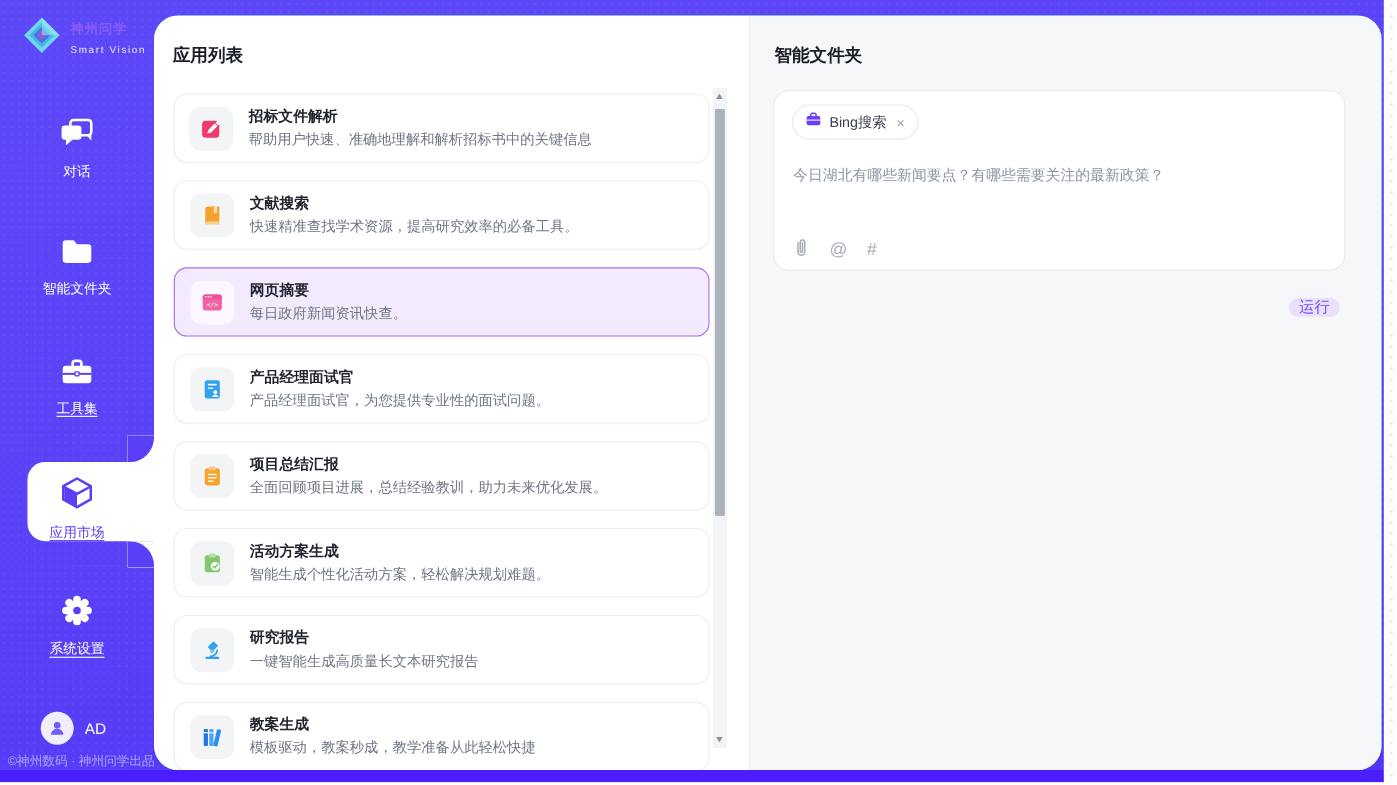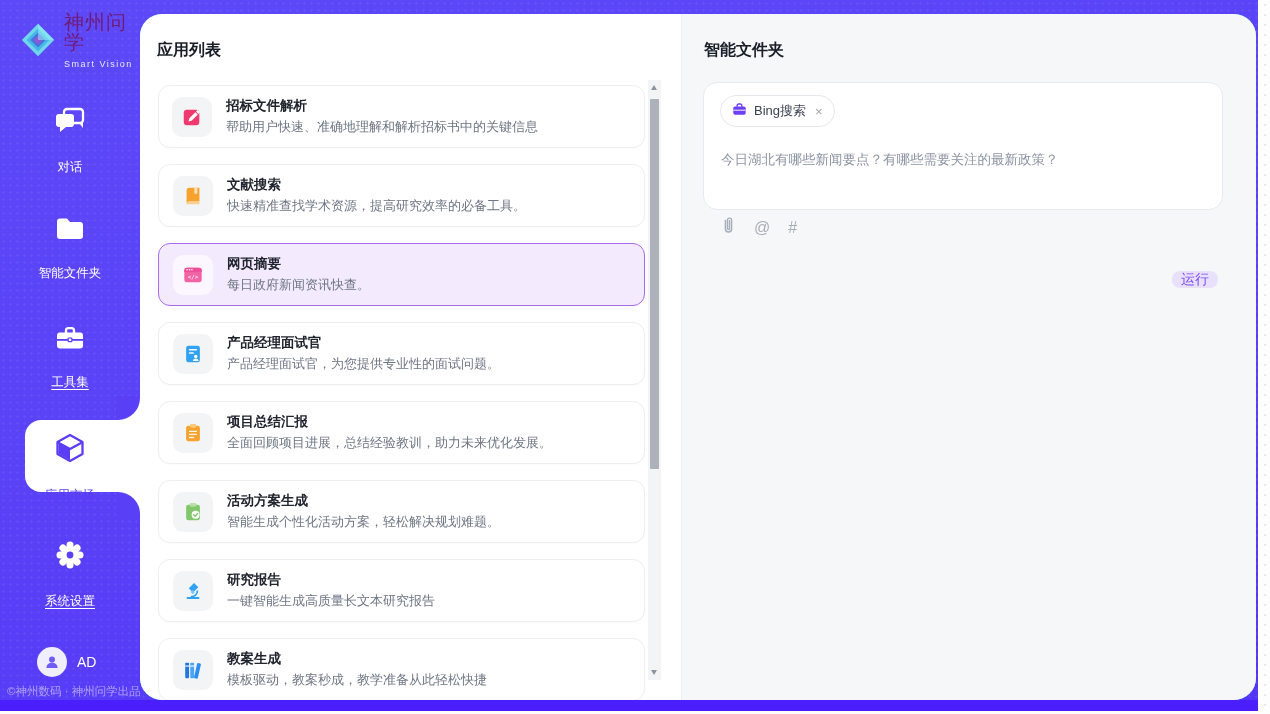--- a/index.html
+++ b/index.html
@@ -21,25 +21,25 @@
     background-image:radial-gradient(circle,rgba(255,255,255,.06) 1px,transparent 1.3px);
     background-size:7px 7px; pointer-events:none;
   }
   .bottom-strip {
     position:absolute; left:0; top:700px; width:1258px; height:11px;
     background:#4a1efe;
   }
   
   .sidebar { position:absolute; left:0; top:0; width:140px; height:700px; z-index:3; }
   .logo { position:absolute; left:19px; top:13px; display:flex; align-items:center; gap:7px; }
-  .logo-text .cn { color:#701a75; font-size:20px; font-weight:normal; letter-spacing:1px; line-height:18px;}
+  .logo-text .cn { color:#8b5cf6; font-size:12px; font-weight:bold; letter-spacing:1px; line-height:18px;}
   .logo-text .en { color:#e8e6ff; font-size:9px; letter-spacing:1.5px; line-height:11px; }
   .nav-item { position:absolute; left:0; width:140px; text-align:center; cursor:pointer; z-index:4;}
   .nav-item .ico { display:block; margin:0 auto; }
-  .nav-item .lbl { display:block; margin-top:19px; color:#fff; font-size:12.5px; }
+  .nav-item .lbl { display:block; margin-top:7px; color:#fff; font-size:12.5px; }
   .lbl.u { text-decoration:underline; text-underline-offset:3px; }
   .nav-item.active .lbl { color:#5b3df6; }
   
   .bubble { position:absolute; left:25px; top:420px; width:115px; height:72px;
     background:#fff; border-radius:16px 0 0 16px; z-index:2; }
   .corner { position:absolute; left:116px; width:24px; height:24px; background:#fff; z-index:2; overflow:hidden;}
   .corner.top { top:396px; }
   .corner.bot { top:492px; }
   .corner .fill { width:100%; height:100%; background:#5940f7; }
   .corner.top .fill { border-bottom-right-radius:22px; }
@@ -69,21 +69,21 @@
   
   .scrollbar { position:absolute; left:508px; top:66px; width:13px; height:600px;
     background:#f3f4f6; cursor:pointer;}
   .sb-thumb { position:absolute; left:2px; top:19px; width:9px; height:370px; background:#acb1bb; border-radius:1px;}
   .sb-arrow { position:absolute; left:3px; width:0; height:0; border-left:3.5px solid transparent; border-right:3.5px solid transparent; }
   .sb-arrow.up { top:5px; border-bottom:5px solid #8d939e; }
   .sb-arrow.down { bottom:5px; border-top:5px solid #8d939e; }
   
   .detail-panel { flex:1; background:#f6f7f9; border-left:1px solid #ededf1; position:relative; }
   .detail-panel .panel-title { left:22px; top:26px; }
-  .detail-card { position:absolute; left:21px; top:68px; width:520px; height:128px;
+  .detail-card { position:absolute; left:21px; top:68px; width:520px; height:164px;
     background:#fff; border:1px solid #e8e9ee; border-radius:14px; }
   .tool-tag { position:absolute; left:16px; top:12px; height:32px; display:inline-flex; align-items:center;
     gap:7px; padding:0 11px; border:1px solid #e6e7ec; border-radius:17px; background:#fff; cursor:default;}
   .tool-tag .t-lbl { font-size:13px; color:#3a4150; }
   .tool-tag .t-close { font-size:13px; color:#9ca3af; margin-left:2px; cursor:pointer; line-height:1;}
   .query-text { position:absolute; left:17px; top:68px; width:480px; font-size:13.5px; color:#8b93a3; cursor:text;}
   .attach-row { position:absolute; left:17px; top:133px; display:flex; align-items:center; gap:18px; }
   .attach-glyph { font-size:16px; color:#a7adb8; cursor:pointer; line-height:1;}
   .run-btn { position:absolute; right:38px; top:257px; width:46px; height:17px;
     background:#e9e1fc; color:#7a4cf8; font-size:14px; border:none; border-radius:8px; cursor:pointer;

